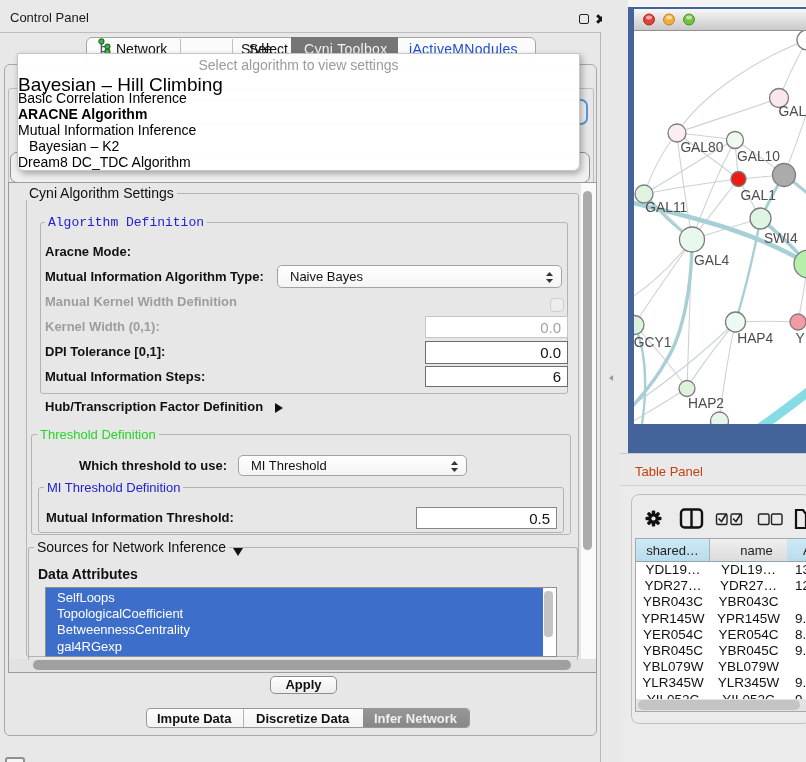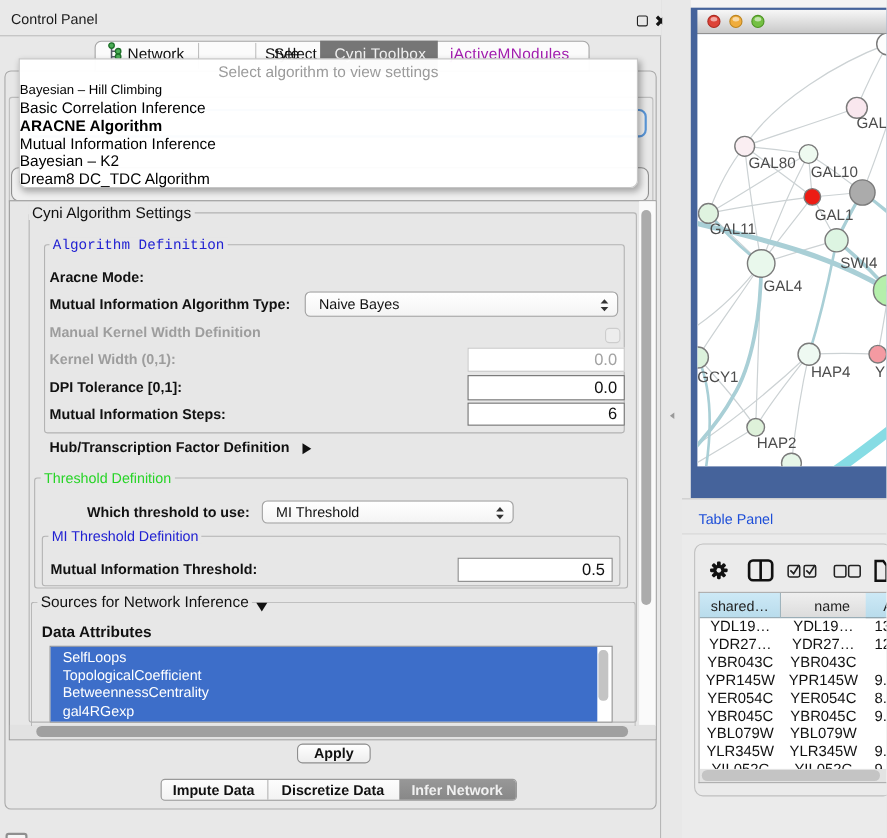--- a/index.html
+++ b/index.html
@@ -36,33 +36,33 @@
       <circle cx="9.4" cy="13.6" r="2.5" fill="#4cae57" stroke="#1e7029" stroke-width="1.2"></circle>
     </svg>
   </div>
   <div class="abs" style="left:116px;top:41px;font-size:14px;color:#111;">Network</div>
   <div class="abs" style="left:180px;top:39px;width:1px;height:24px;background:#c0c0c0;"></div>
   <div class="abs" style="left:195px;top:41px;font-size:14px;color:#111;margin-left:46px;">Style</div>
   <div class="abs" style="left:232px;top:39px;width:1px;height:24px;background:#c0c0c0;"></div>
   <div class="abs" style="left:249px;top:41px;font-size:14px;color:#111;">Select</div>
   <div class="abs" style="left:291px;top:37px;width:107px;height:28px;background:#767676;"></div>
   <div class="abs" style="left:304px;top:41px;font-size:14px;color:#f2f2f2;letter-spacing:0.3px;">Cyni Toolbox</div>
-  <div class="abs" style="left:409px;top:41px;font-size:14px;color:#a21caf;letter-spacing:0.3px;">jActiveMNodules</div>
+  <div class="abs" style="left:409px;top:41px;font-size:14px;color:#1d4ed8;letter-spacing:0.3px;">jActiveMNodules</div>
 
   <div class="abs" style="left:8px;top:88px;width:586px;height:98px;border:1px solid #bdbdbd;border-radius:3px;"></div>
   <div class="abs" style="left:25px;top:99px;width:563px;height:26px;background:#f2f2f2;border:2.5px solid #5a96d8;border-radius:7px;"></div>
   <div class="abs" style="left:10px;top:152px;width:580px;height:31px;background:#f0f0f0;border:1.5px solid #8f8f8f;border-radius:7px;"></div>
 
   <div class="abs" style="left:17px;top:53px;width:563px;height:118px;background:rgba(255,255,255,0.97);border:1px solid #c6c6c6;border-radius:0 0 7px 7px;box-shadow:2px 3px 6px rgba(0,0,0,0.3);"></div>
   <div class="abs" style="left:17px;top:57px;width:563px;text-align:center;color:#9b9b9b;font-size:14px;">Select algorithm to view settings</div>
-  <div class="abs" style="left:18px;top:74px;font-size:12px;color:#000;">Bayesian – Hill Climbing</div>
+  <div class="abs" style="left:18px;top:74px;font-size:19px;color:#000;">Bayesian – Hill Climbing</div>
   <div class="abs" style="left:18px;top:90px;font-size:14px;color:#000;">Basic Correlation Inference</div>
   <div class="abs b" style="left:18px;top:106px;font-size:14px;color:#000;">ARACNE Algorithm</div>
   <div class="abs" style="left:18px;top:122px;font-size:14px;color:#000;">Mutual Information Inference</div>
-  <div class="abs" style="left:18px;top:138px;font-size:14px;color:#000;">Bayesian – K2</div>
+  <div class="abs" style="left:18px;top:138px;font-size:14px;color:#000;padding-left:11px;">Bayesian – K2</div>
   <div class="abs" style="left:18px;top:154px;font-size:14px;color:#000;">Dream8 DC_TDC Algorithm</div>
 
   <div class="abs" style="left:8px;top:182px;width:589px;height:491px;border:1px solid #9c9c9c;background:#e7e7e7;"></div>
 
   <div class="abs" style="left:581px;top:183px;width:15px;height:477px;background:#fafafa;"></div>
   <div class="abs" style="left:583px;top:191px;width:9px;height:359px;background:#ababab;border-radius:5px;"></div>
 
   <div class="abs" style="left:9px;top:659px;width:587px;height:13px;background:#e2e2e2;"></div>
   <div class="abs" style="left:33px;top:660px;width:538px;height:10px;background:#a0a0a0;border-radius:5px;"></div>
 
@@ -229,21 +229,21 @@
         <text x="129.9" y="212.3" font-size="13.8" fill="#4d4d4d" font-family="&quot;Liberation Sans&quot;,sans-serif">SWI4</text>
         <text x="-0.2" y="316" font-size="13.8" fill="#4d4d4d" font-family="&quot;Liberation Sans&quot;,sans-serif">GCY1</text>
         <text x="103.2" y="311.7" font-size="13.8" fill="#4d4d4d" font-family="&quot;Liberation Sans&quot;,sans-serif">HAP4</text>
         <text x="161.5" y="311.7" font-size="13.8" fill="#4d4d4d" font-family="&quot;Liberation Sans&quot;,sans-serif">Y</text>
         <text x="54" y="376.5" font-size="13.8" fill="#4d4d4d" font-family="&quot;Liberation Sans&quot;,sans-serif">HAP2</text>
       </svg>
   </div>
 </div>
 
 <div class="abs" style="left:620px;top:453px;width:186px;height:33px;background:#e9e9e9;border-top:1px solid #c9c9c9;border-bottom:1px solid #d2d2d2;"></div>
-<div class="abs" style="left:635px;top:464px;font-size:13px;color:#1d4ed8;">Table Panel</div>
+<div class="abs" style="left:635px;top:464px;font-size:13px;color:#c2410c;">Table Panel</div>
 <div class="abs" style="left:620px;top:486px;width:186px;height:276px;background:#ebebeb;"></div>
 
 <div class="abs" style="left:631px;top:494px;width:180px;height:230px;background:#ebebeb;border:1px solid #c0c0c0;border-radius:8px;"></div>
 
 <svg class="abs" style="left:645px;top:508px;" width="161" height="22">
 
   <g transform="translate(8.5,10.5)">
     <g fill="#111">
       <rect x="-1.7" y="-8" width="3.4" height="5" rx="1"></rect>
       <rect x="-1.7" y="3" width="3.4" height="5" rx="1"></rect>

